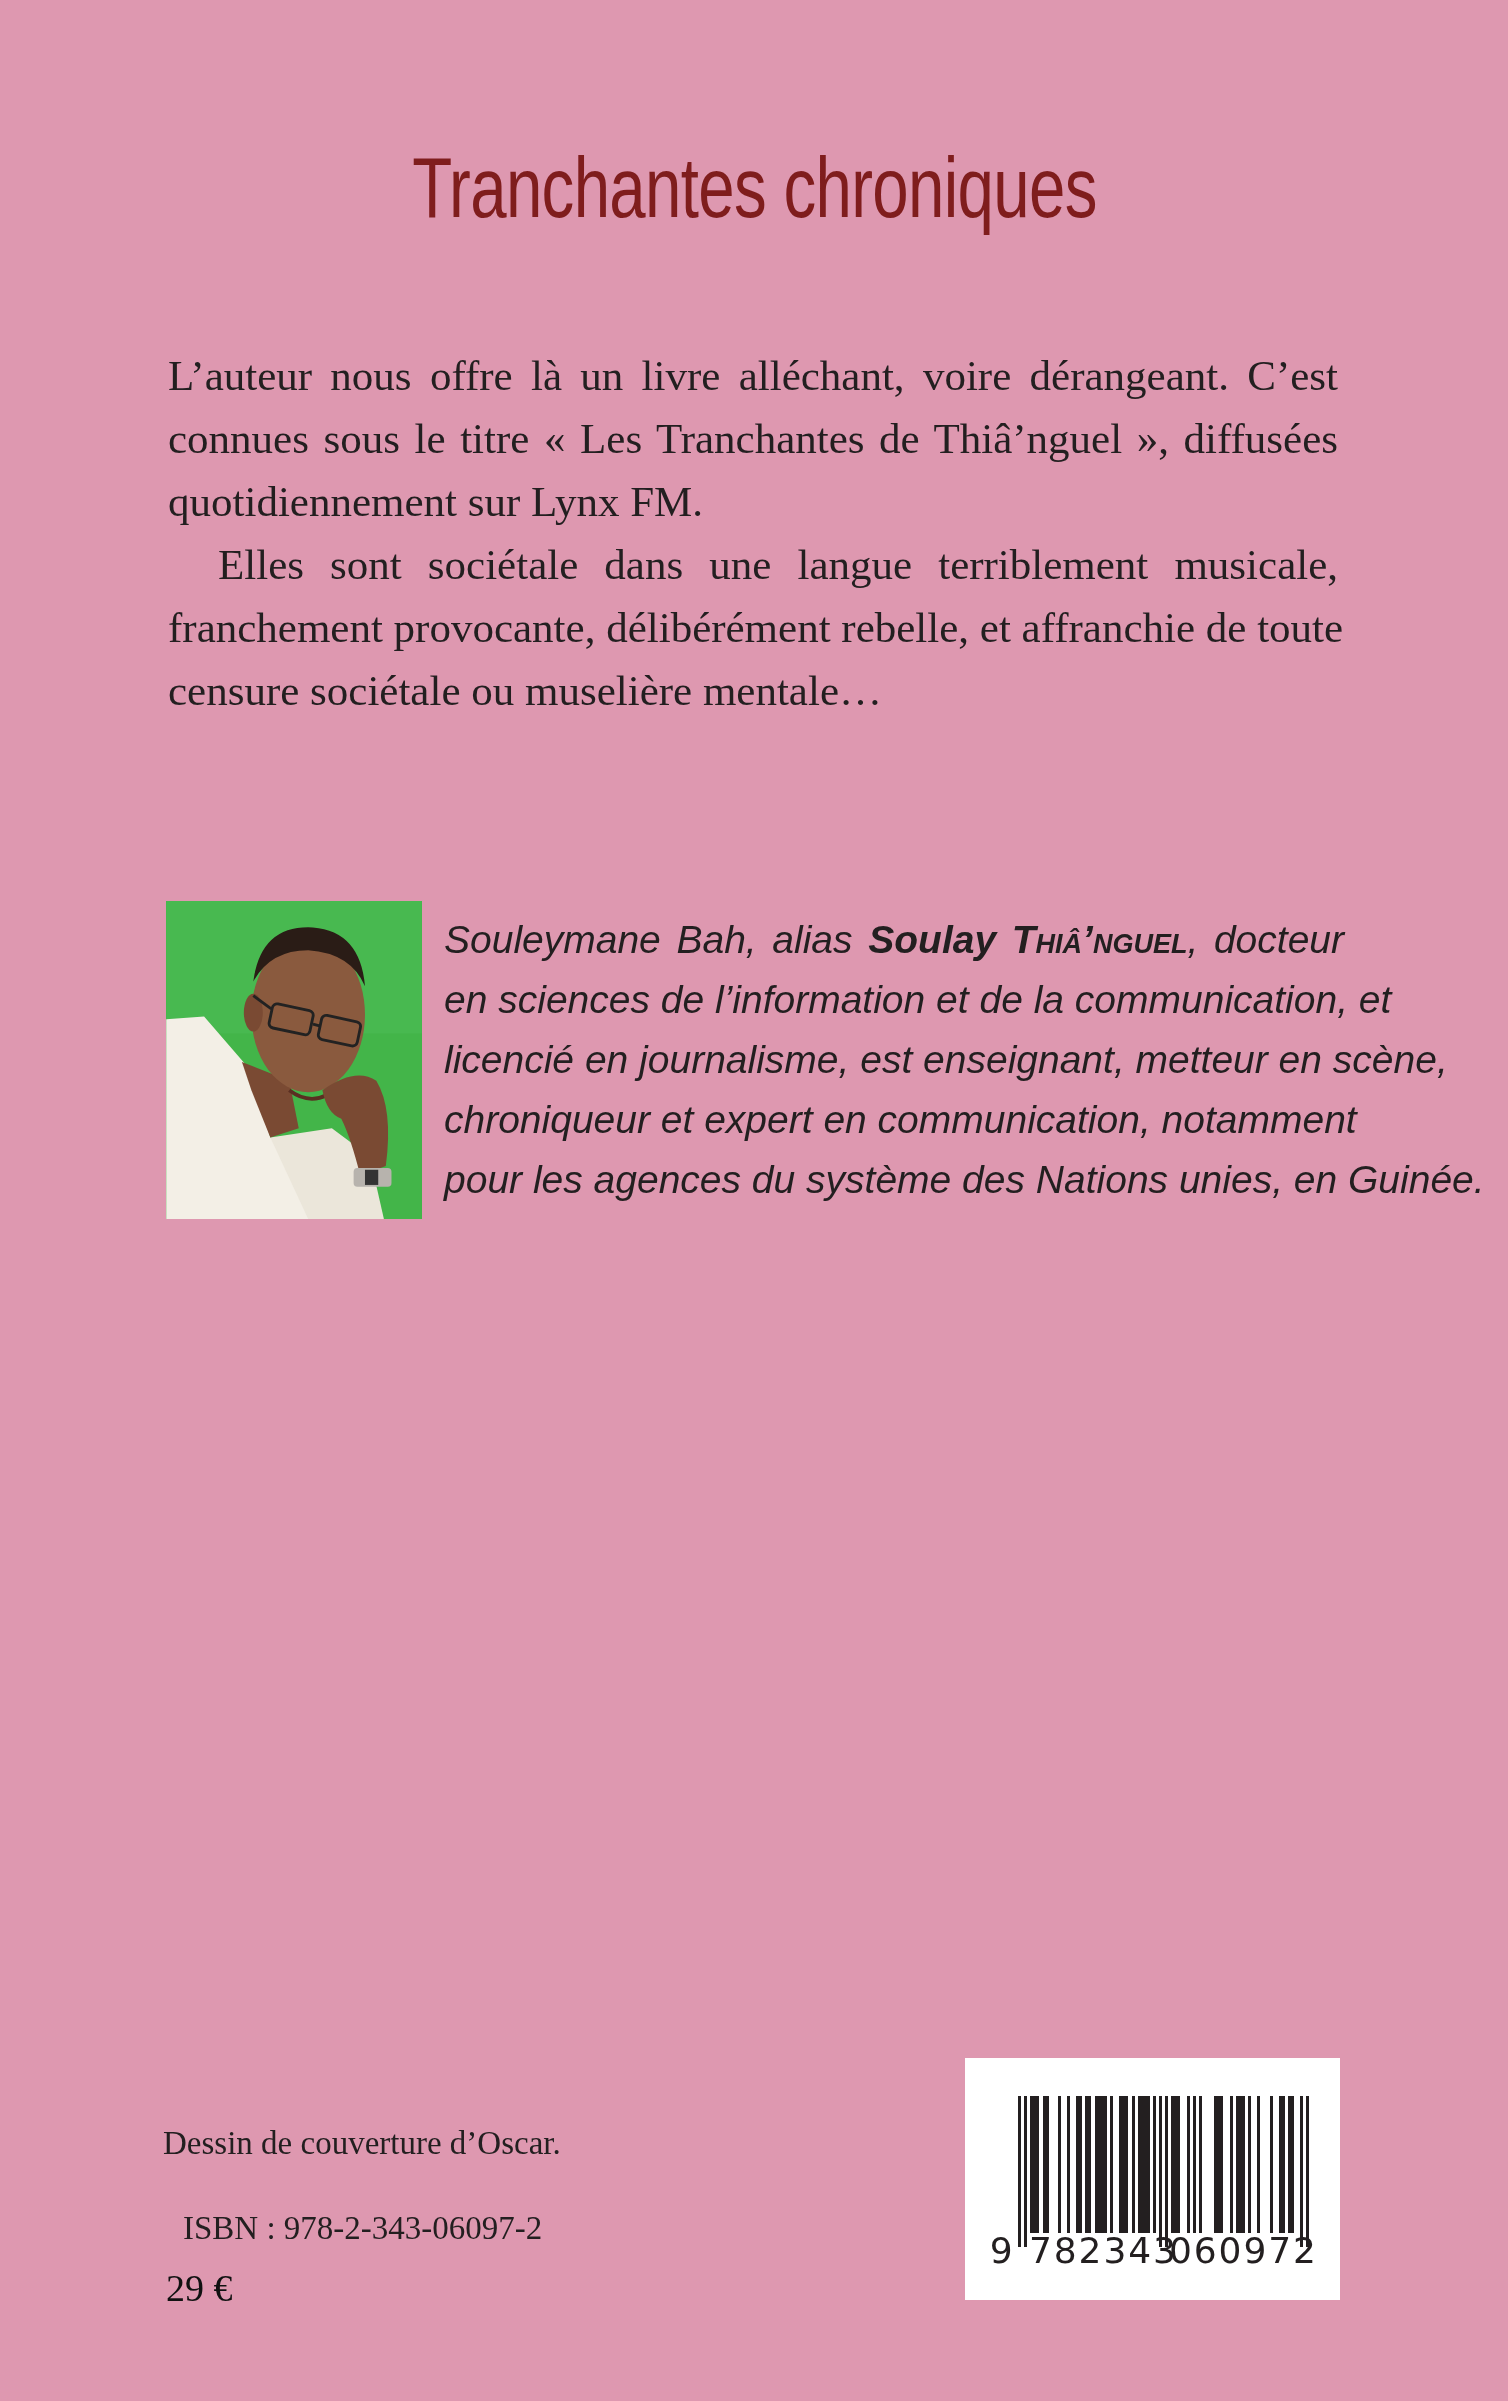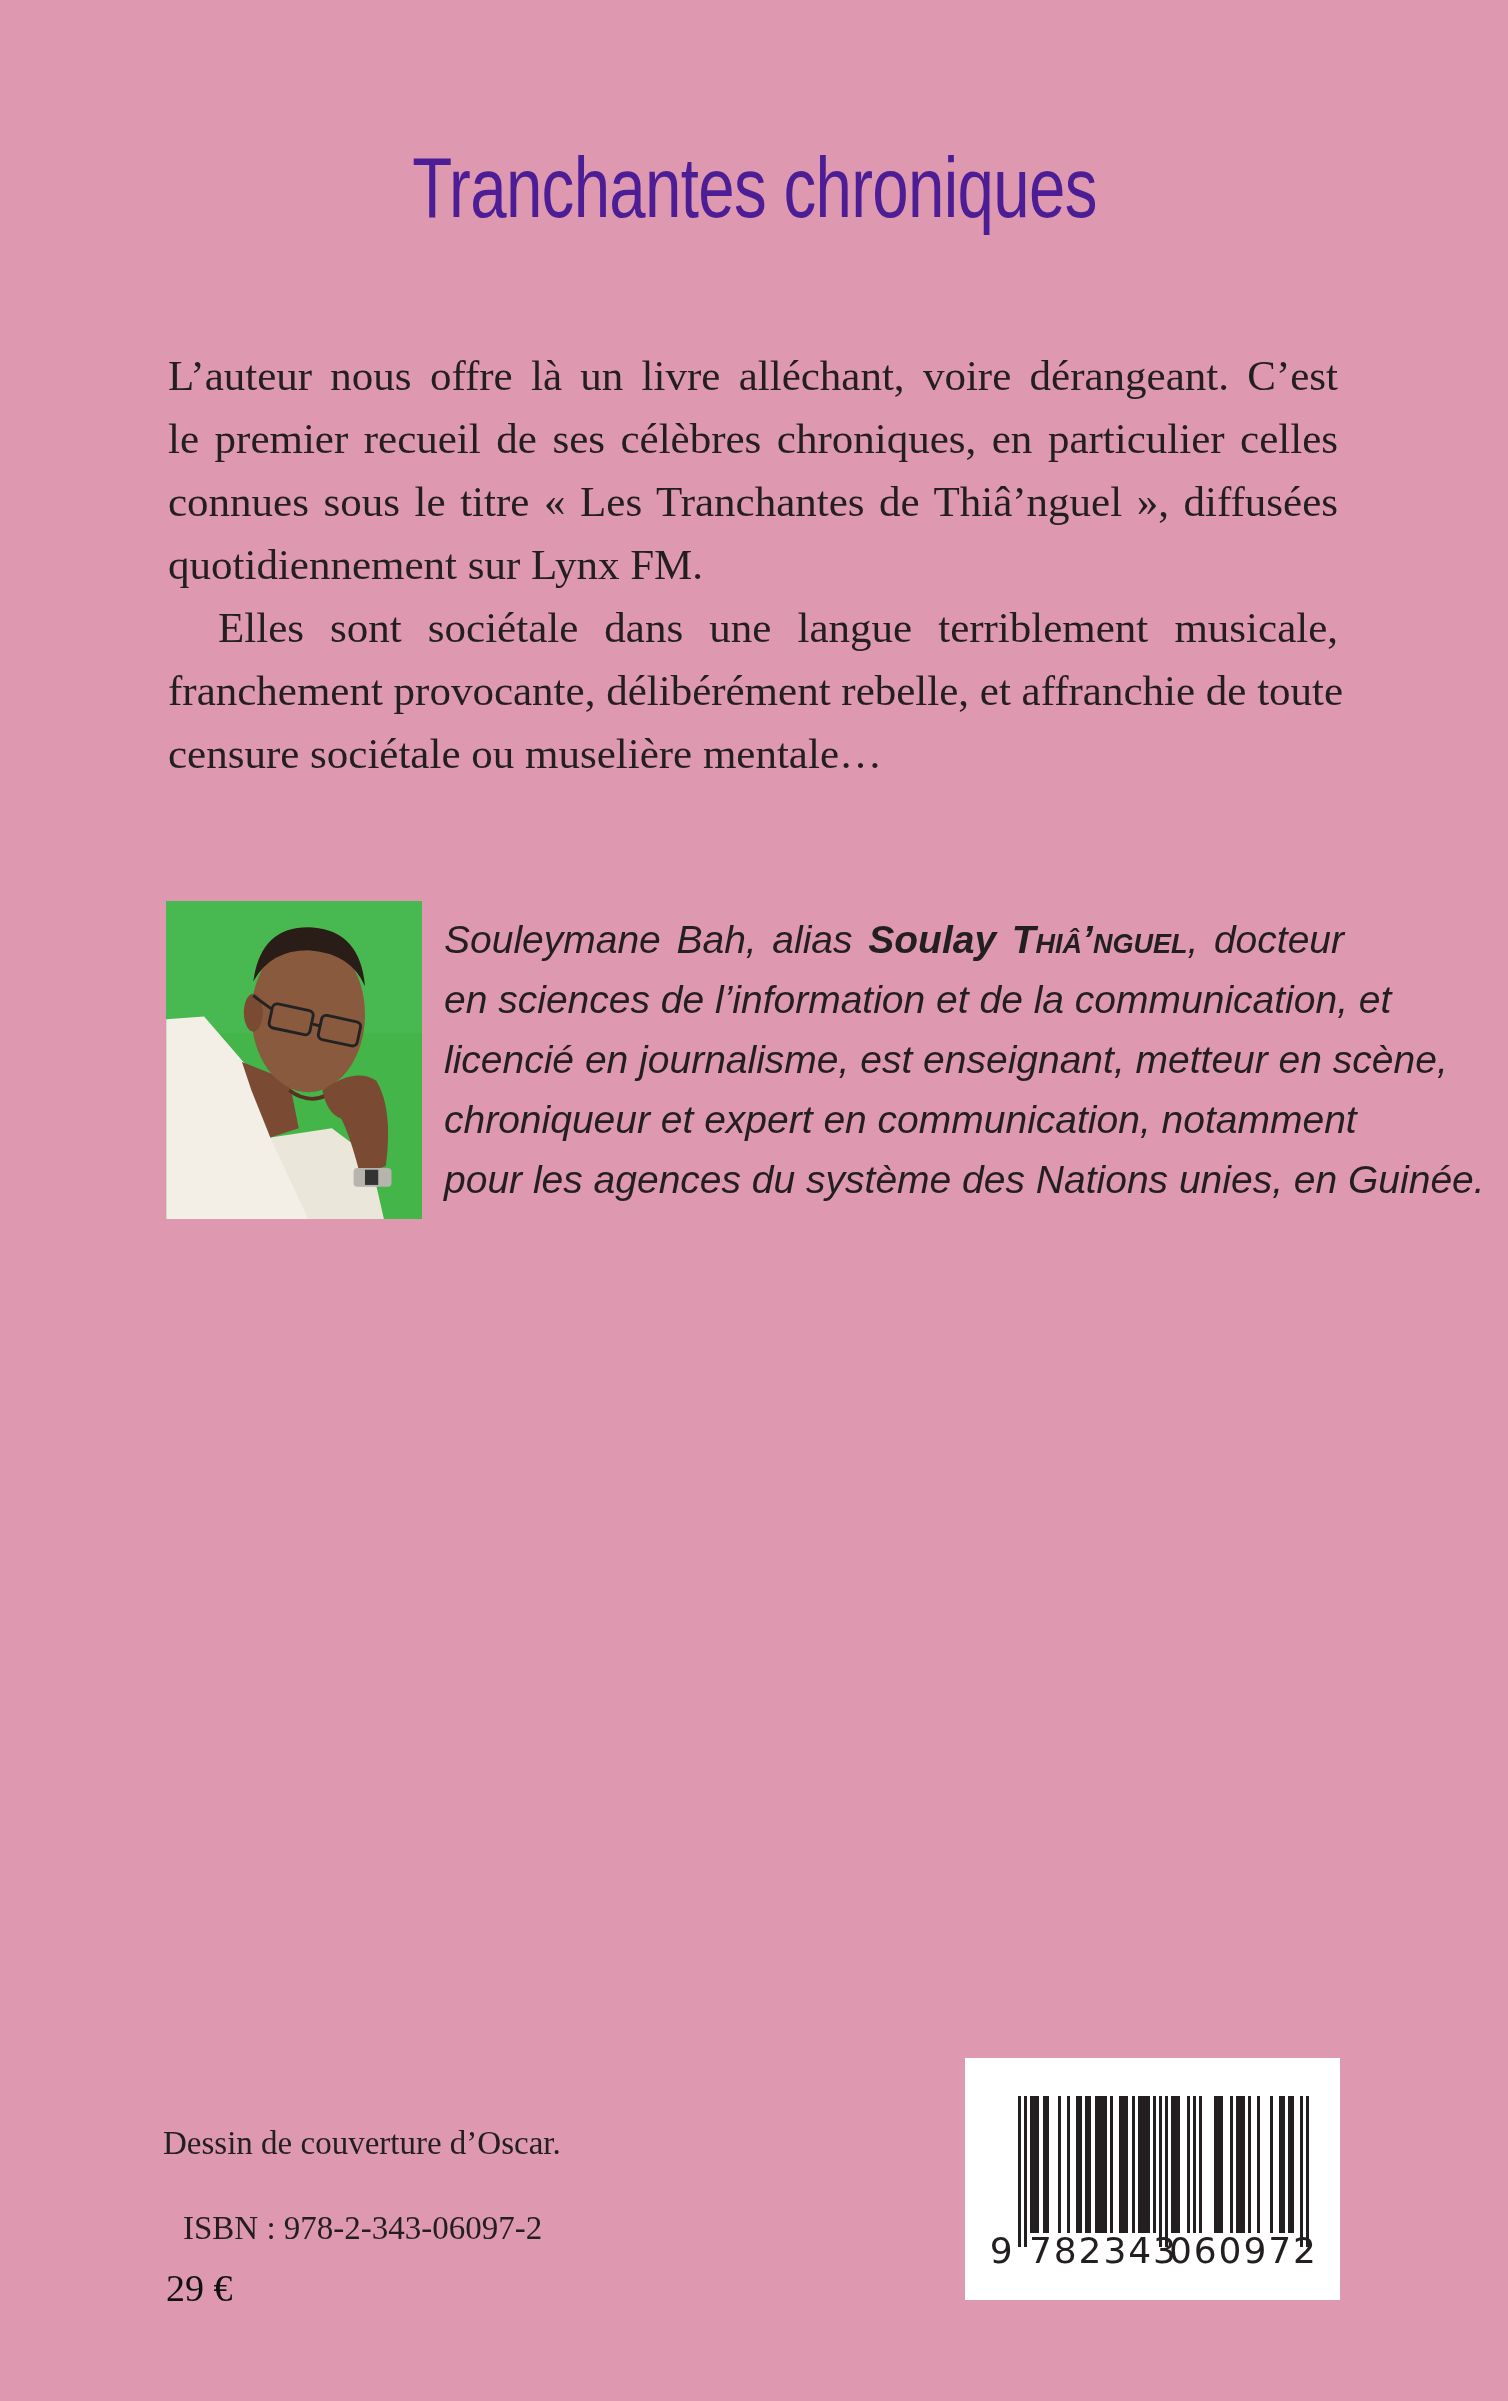--- a/index.html
+++ b/index.html
@@ -4,21 +4,21 @@
 <style>
   html, body { margin: 0; padding: 0; }
   body {
     width: 1508px; height: 2402px; position: relative; overflow: hidden;
     background: #de98b0; color: #231f20;
   }
   .abs { position: absolute; }
   .title {
     left: 0; top: 140px; width: 1508px; text-align: center;
     font-family: "Liberation Sans", sans-serif; font-size: 85px; line-height: 95px;
-    color: #4c1d95; white-space: nowrap;
+    color: #7f1d1d; white-space: nowrap;
   }
   .title span { display: inline-block; transform: scaleX(0.77); transform-origin: center; letter-spacing: -0.9px; }
   .blurb { left: 168px; top: 344px; width: 1170px; font-family: Liberation Serif, serif; font-size: 43px; }
   .line { height: 63px; line-height: 63px; text-align: justify; text-align-last: justify; white-space: nowrap; overflow: visible; }
   .line.last { text-align-last: left; }
   .line.indent { padding-left: 50px; }
   .photo { left: 166px; top: 901px; width: 256px; height: 318px; overflow: hidden; background: #43b549; }
   .bio { left: 444px; top: 910px; width: 900px; font-family: Liberation Sans, sans-serif; font-style: italic; font-size: 39px; }
   .bio .line { height: 60px; line-height: 60px; }
   .bio b { font-weight: bold; }
@@ -32,21 +32,20 @@
   .digits { position: absolute; top: 176px; left: 0; width: 375px; height: 34px; font-family: "DejaVu Sans", sans-serif; font-size: 36px; line-height: 34px; color: #231f20; }
   .digit { position: absolute; top: 0; text-align: center; }
 </style>
 </head>
 <body>
 
 <div class="abs title"><span>Tranchantes chroniques</span></div>
 
 <div class="abs blurb">
   <div class="line">L’auteur nous offre là un livre alléchant, voire dérangeant. C’est</div>
-  <div class="line">le premier recueil de ses célèbres chroniques, en particulier celles</div>
   <div class="line">connues sous le titre « Les Tranchantes de Thiâ’nguel », diffusées</div>
   <div class="line last">quotidiennement sur Lynx FM.</div>
   <div class="line indent">Elles sont sociétale dans une langue terriblement musicale,</div>
   <div class="line">franchement provocante, délibérément rebelle, et affranchie de toute</div>
   <div class="line last">censure sociétale ou muselière mentale…</div>
 </div>
 
 <div class="abs photo" title="Portrait of the author wearing glasses and a white shirt, resting his chin on his hand, against a green background">
   <svg width="256" height="318" viewBox="0 0 270 336">
     <rect width="270" height="336" fill="#43b549"></rect>

